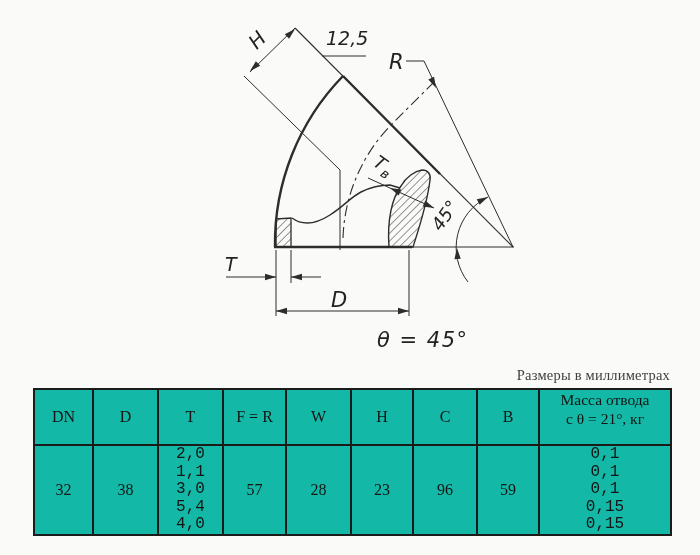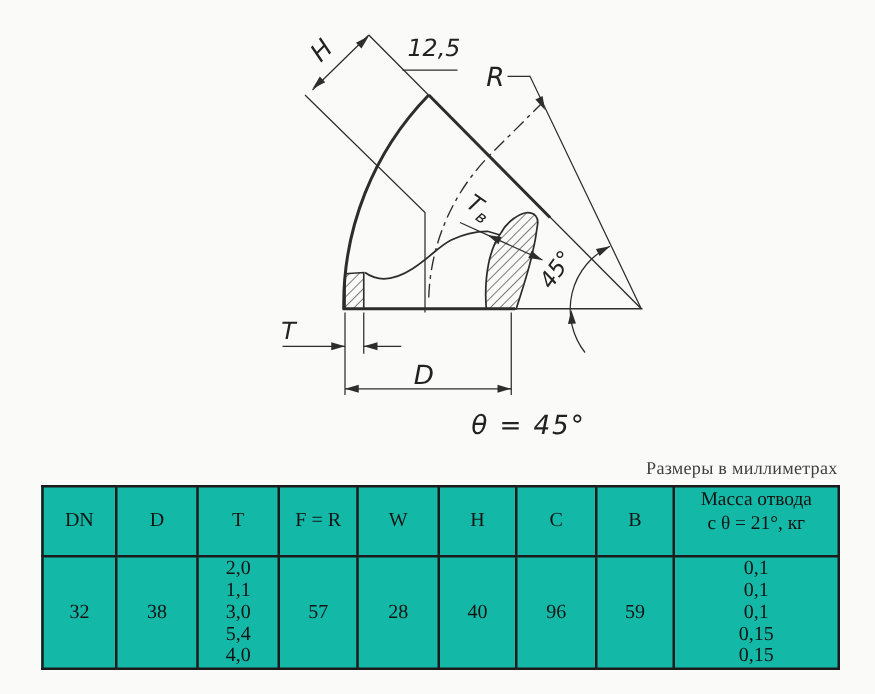--- a/index.html
+++ b/index.html
@@ -34,21 +34,21 @@
     padding:0;
   }
   .spec-table tr.hdr{height:56px;}
   .spec-table tr.data{height:89px;}
   .spec-table th.mass-h{
     vertical-align:top;
     font-size:15.5px;
     line-height:19px;
     padding-top:0;
   }
-  .stack div{line-height:17.6px;font-size:16px;}
+  .stack div{line-height:17.6px;font-size:16px;font-family:Liberation Mono, monospace;}
   .mid{vertical-align:middle;}
 </style>
 </head>
 <body>
 
 <svg class="drawing-svg" width="700" height="380" viewBox="0 0 700 380">
   <defs>
     <pattern id="hatch" patternUnits="userSpaceOnUse" width="5.5" height="5.5" patternTransform="rotate(45)">
       <line x1="0" y1="0" x2="0" y2="5.5" stroke="#2d2d2d" stroke-width="1"></line>
     </pattern>
@@ -147,21 +147,21 @@
     <td class="mid">38</td>
     <td class="mid stack">
       <div>2,0</div>
       <div>1,1</div>
       <div>3,0</div>
       <div>5,4</div>
       <div>4,0</div>
     </td>
     <td class="mid">57</td>
     <td class="mid">28</td>
-    <td class="mid">40</td>
+    <td class="mid">23</td>
     <td class="mid">96</td>
     <td class="mid">59</td>
     <td class="mid stack">
       <div>0,1</div>
       <div>0,1</div>
       <div>0,1</div>
       <div>0,15</div>
       <div>0,15</div>
     </td>
   </tr>

